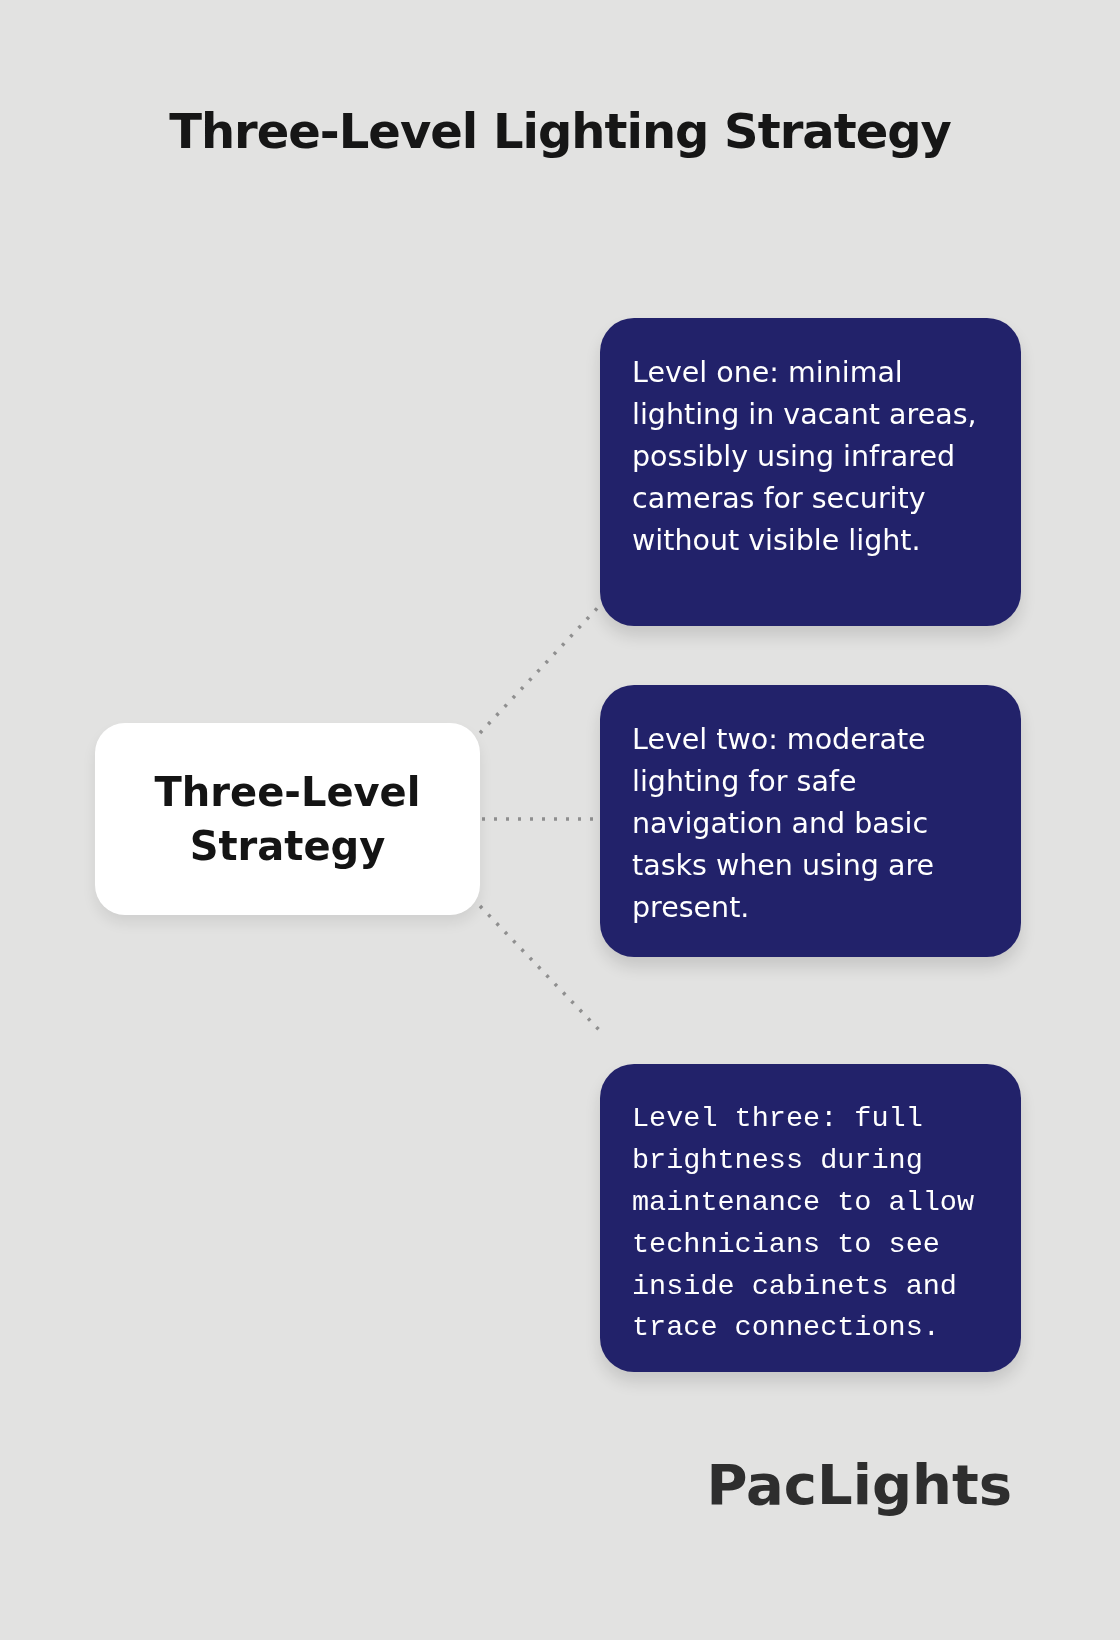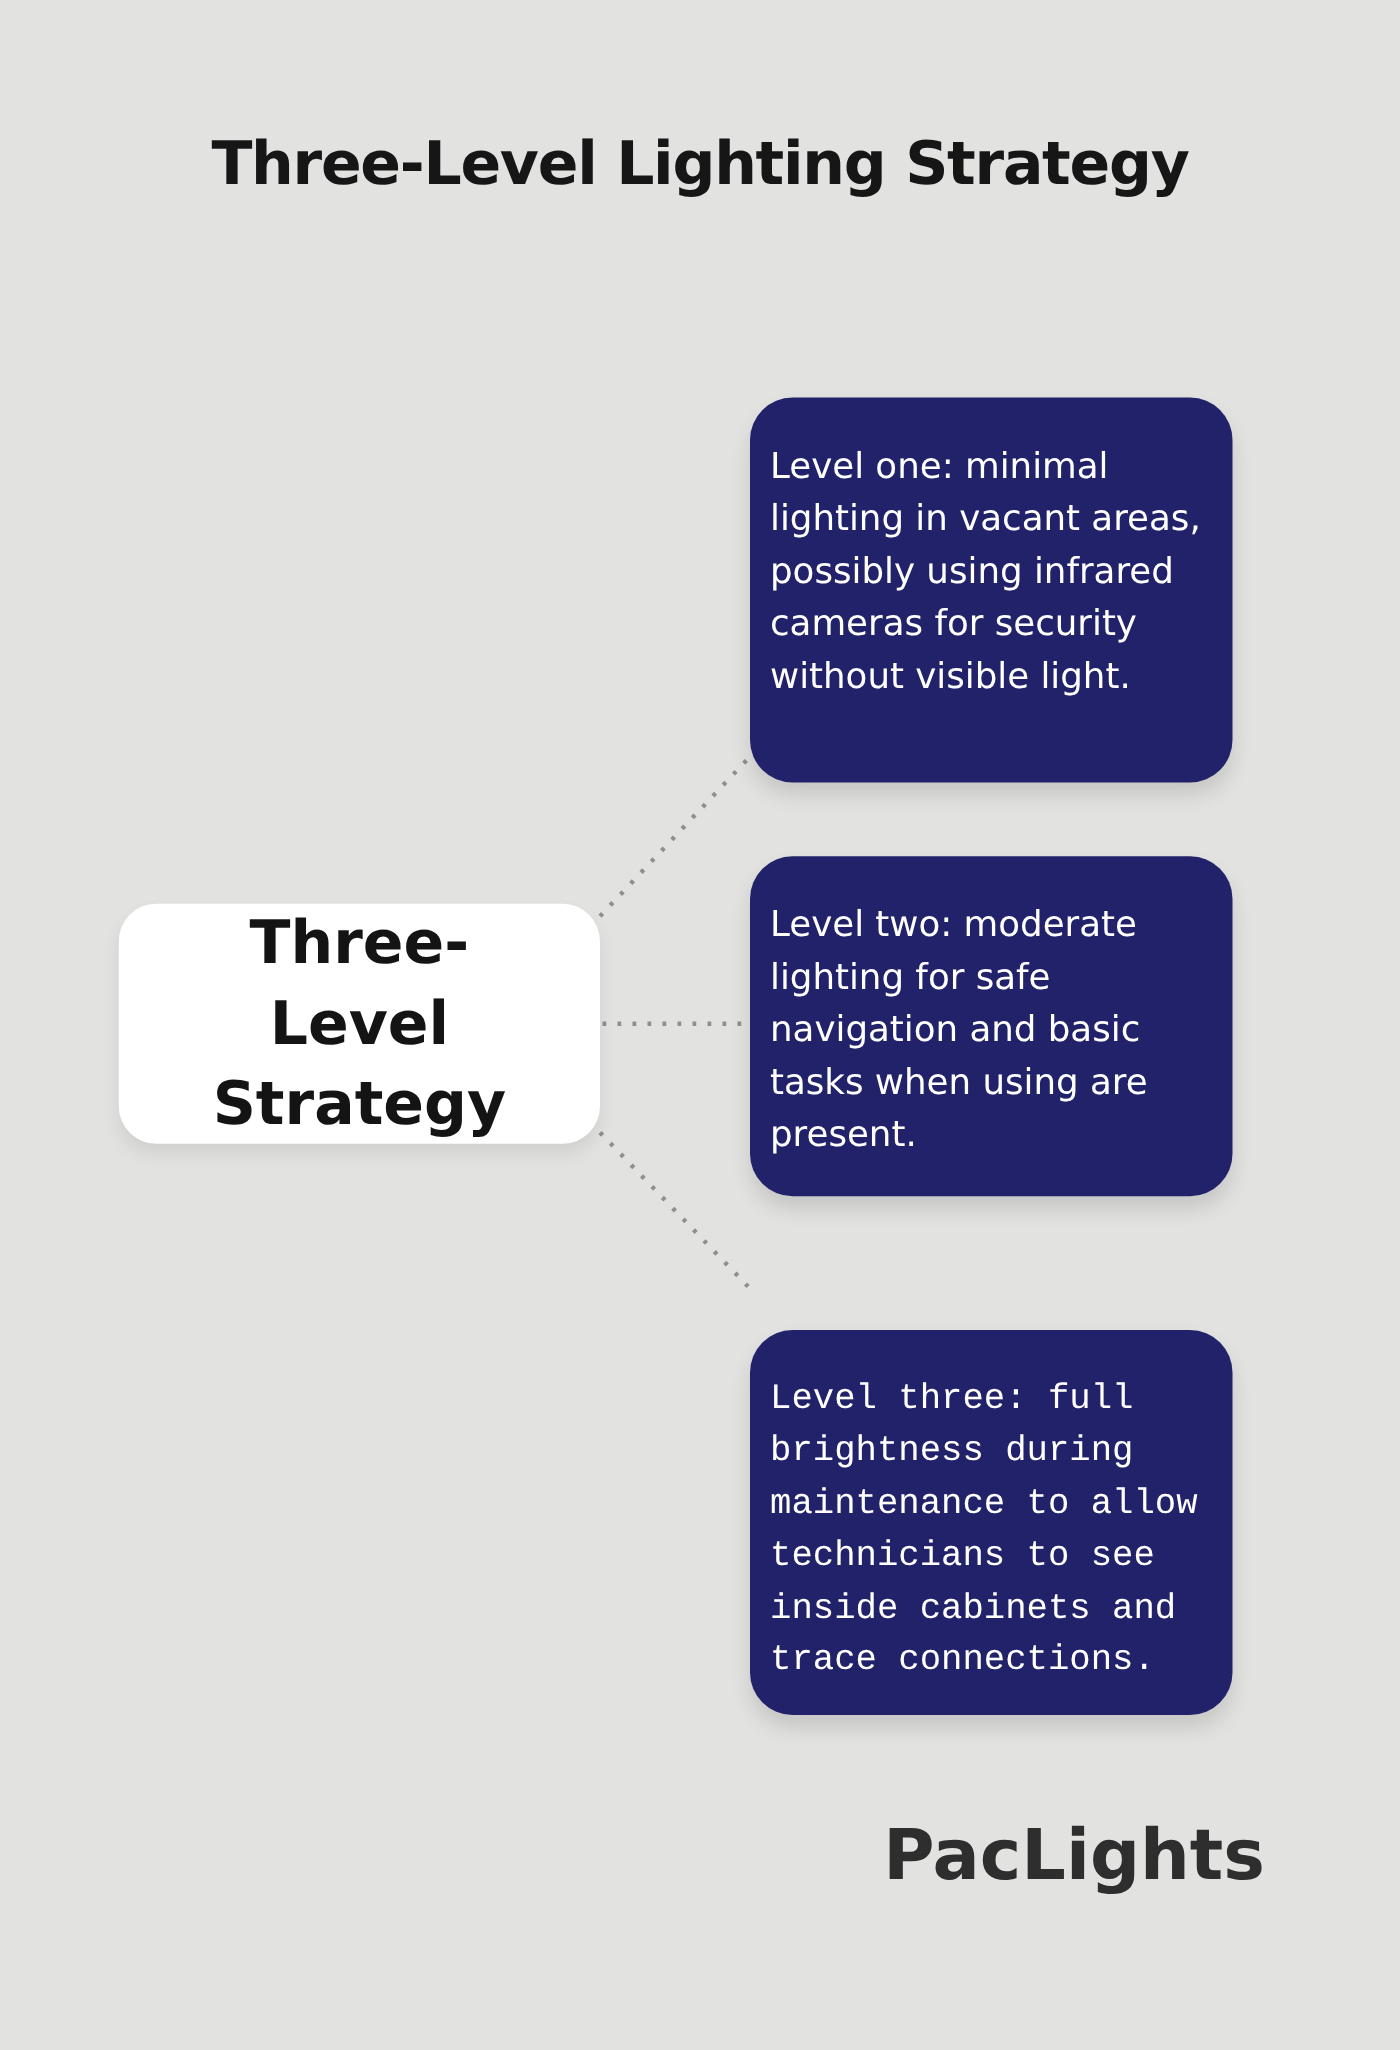--- a/index.html
+++ b/index.html
@@ -43,34 +43,34 @@
     border-radius: 30px;
     display: flex;
     align-items: center;
     justify-content: center;
     text-align: center;
     box-shadow: 0 8px 14px rgba(0,0,0,0.08);
   }
   .center-node .label {
     display: inline-block;
     max-width: 280px;
-    font-size: 48px;
+    font-size: 40px;
     font-weight: 700;
     color: #141414;
     line-height: 1.35;
   }
   .level-box {
     position: absolute;
     left: 600px;
-    width: 386px;
+    width: 421px;
     background: #22226a;
     border-radius: 34px;
     color: #ffffff;
     box-sizing: border-box;
-    padding: 34px 16px;
+    padding: 34px 32px;
     font-size: 28.5px;
     line-height: 1.47;
     box-shadow: 0 10px 16px rgba(0,0,0,0.12);
   }
   .level-one   { top: 318px;  height: 308px; }
   .level-two   { top: 685px;  height: 272px; }
   .level-three { top: 1064px; height: 308px; font-family: Liberation Mono, monospace; }
   .brand {
     position: absolute;
     top: 1452px;

